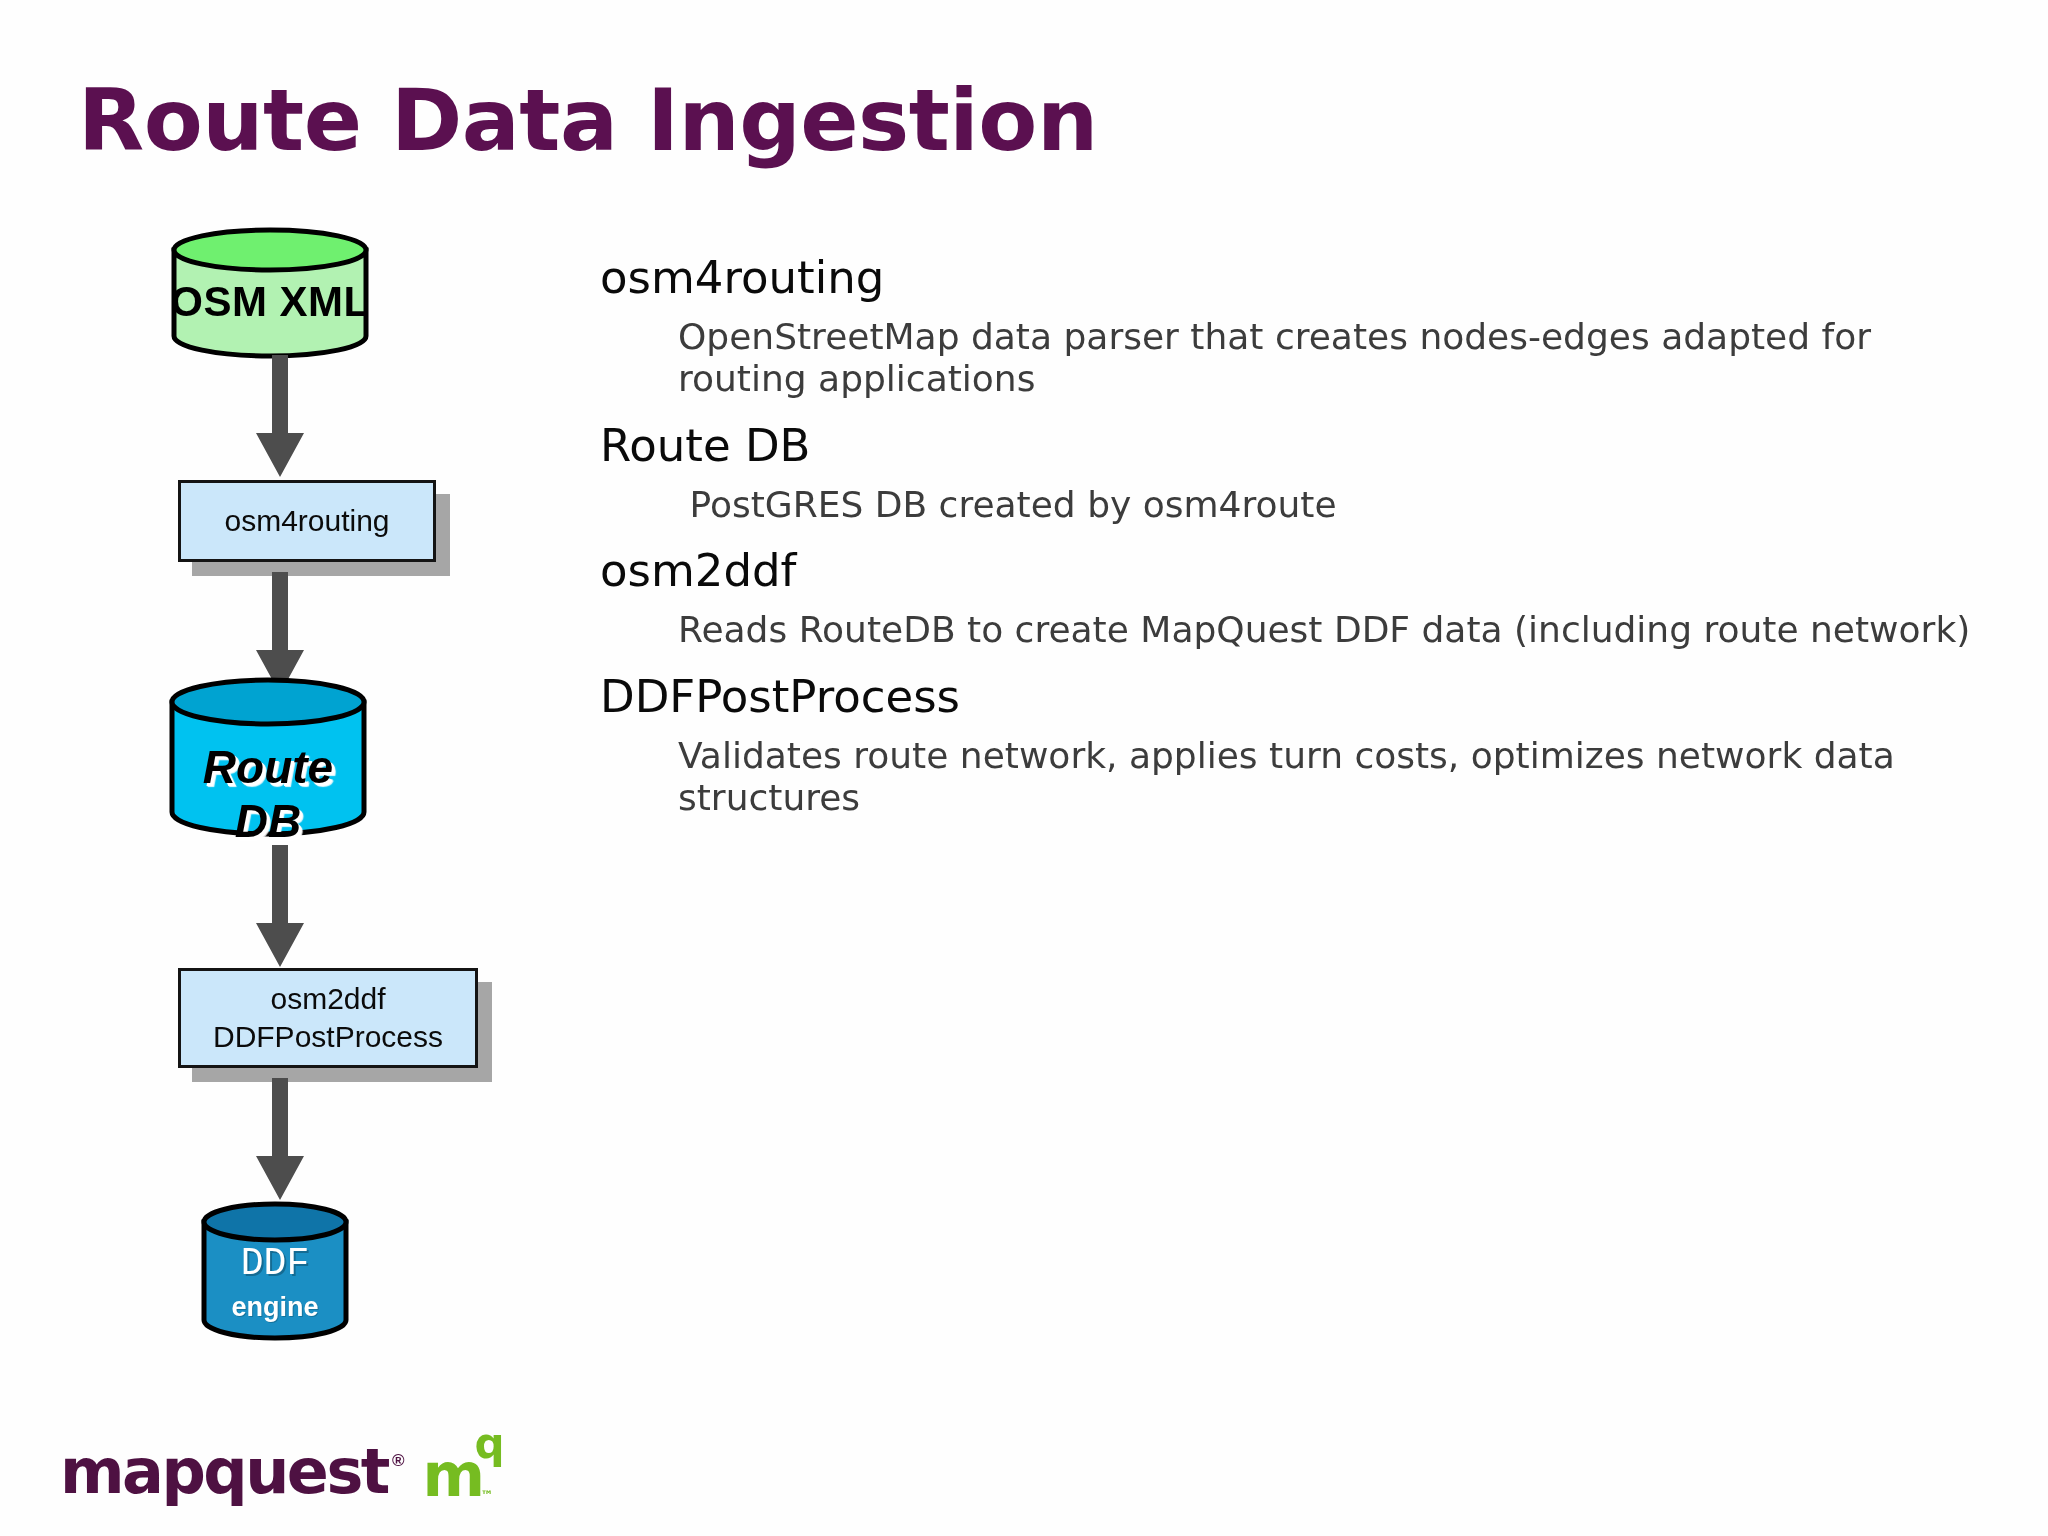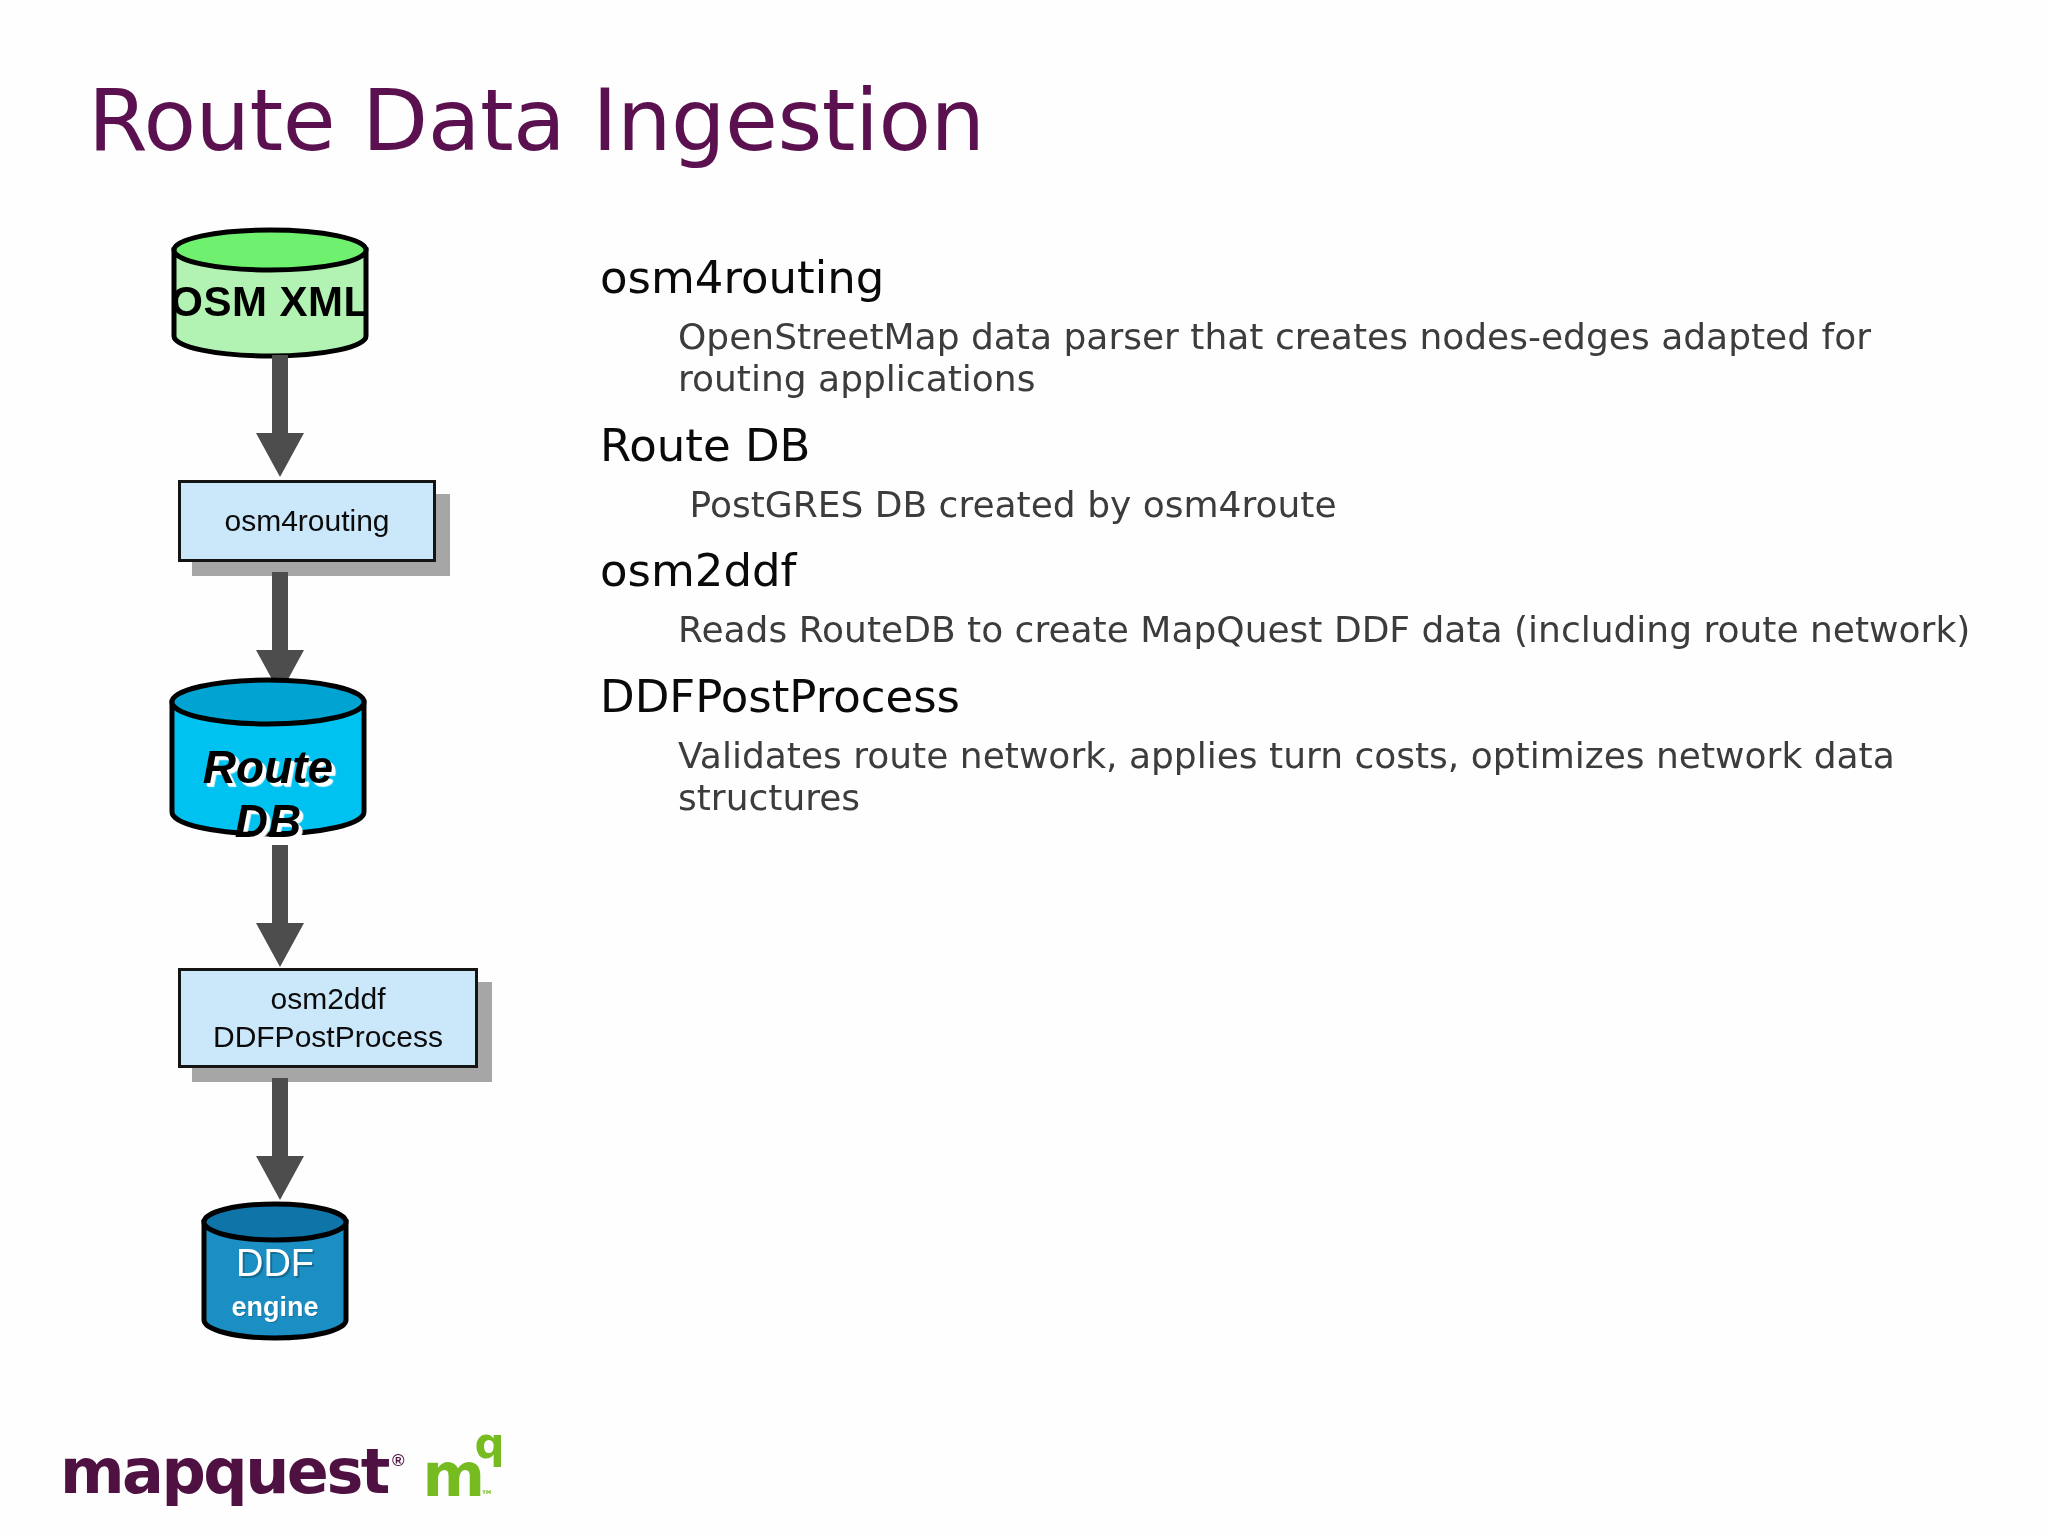--- a/index.html
+++ b/index.html
@@ -1,23 +1,23 @@
 <!DOCTYPE html>
 <html><head>
 <meta charset="utf-8">
 <style>
   html,body{margin:0;padding:0;background:#ffffff;}
   body{width:2048px;height:1536px;position:relative;overflow:hidden;
        font-family:"Liberation Sans", sans-serif;background:#fefefe;}
 
   
   #slide-title{
-    position:absolute;left:88px;top:70px;
-    font-family:"DejaVu Sans", sans-serif;
-    font-size:86px;font-weight:400;letter-spacing:-0.5px;
+    position:absolute;left:78px;top:70px;
+    font-family:"DejaVu Sans", sans-serif;
+    font-size:86px;font-weight:700;letter-spacing:-0.5px;
     color:#5B1050;white-space:nowrap;text-align:center;
   }
 
   
   #diagram{position:absolute;left:0;top:0;width:470px;height:1400px;padding-left:41px;}
 
   .cyl{position:absolute;}
   .cyl svg{display:block;overflow:visible;}
   .cyl-label{
     position:absolute;left:0;width:100%;text-align:center;
@@ -39,20 +39,21 @@
     font-size:46px;font-weight:bold;font-style:italic;color:#000;
     text-shadow:3px 3px 0 #ffffff, 4px 4px 1px rgba(255,255,255,.9);
   }
 
   
   #cyl-ddf{left:200px;top:1200px;}
   #cyl-ddf .cyl-label-main{
     position:absolute;left:0;width:100%;text-align:center;top:42px;
     font-size:38px;font-weight:400;color:#ffffff;
     text-shadow:2px 2px 0 rgba(0,0,0,.25);
+    font-family:Liberation Mono, monospace;
   }
   #cyl-ddf .cyl-label-sub{
     position:absolute;left:0;width:100%;text-align:center;top:92px;
     font-size:27px;font-weight:bold;color:#ffffff;
     text-shadow:1px 1px 0 rgba(0,0,0,.2);
   }
 
   
   .pbox{position:absolute;}
   .pbox .shadow{

